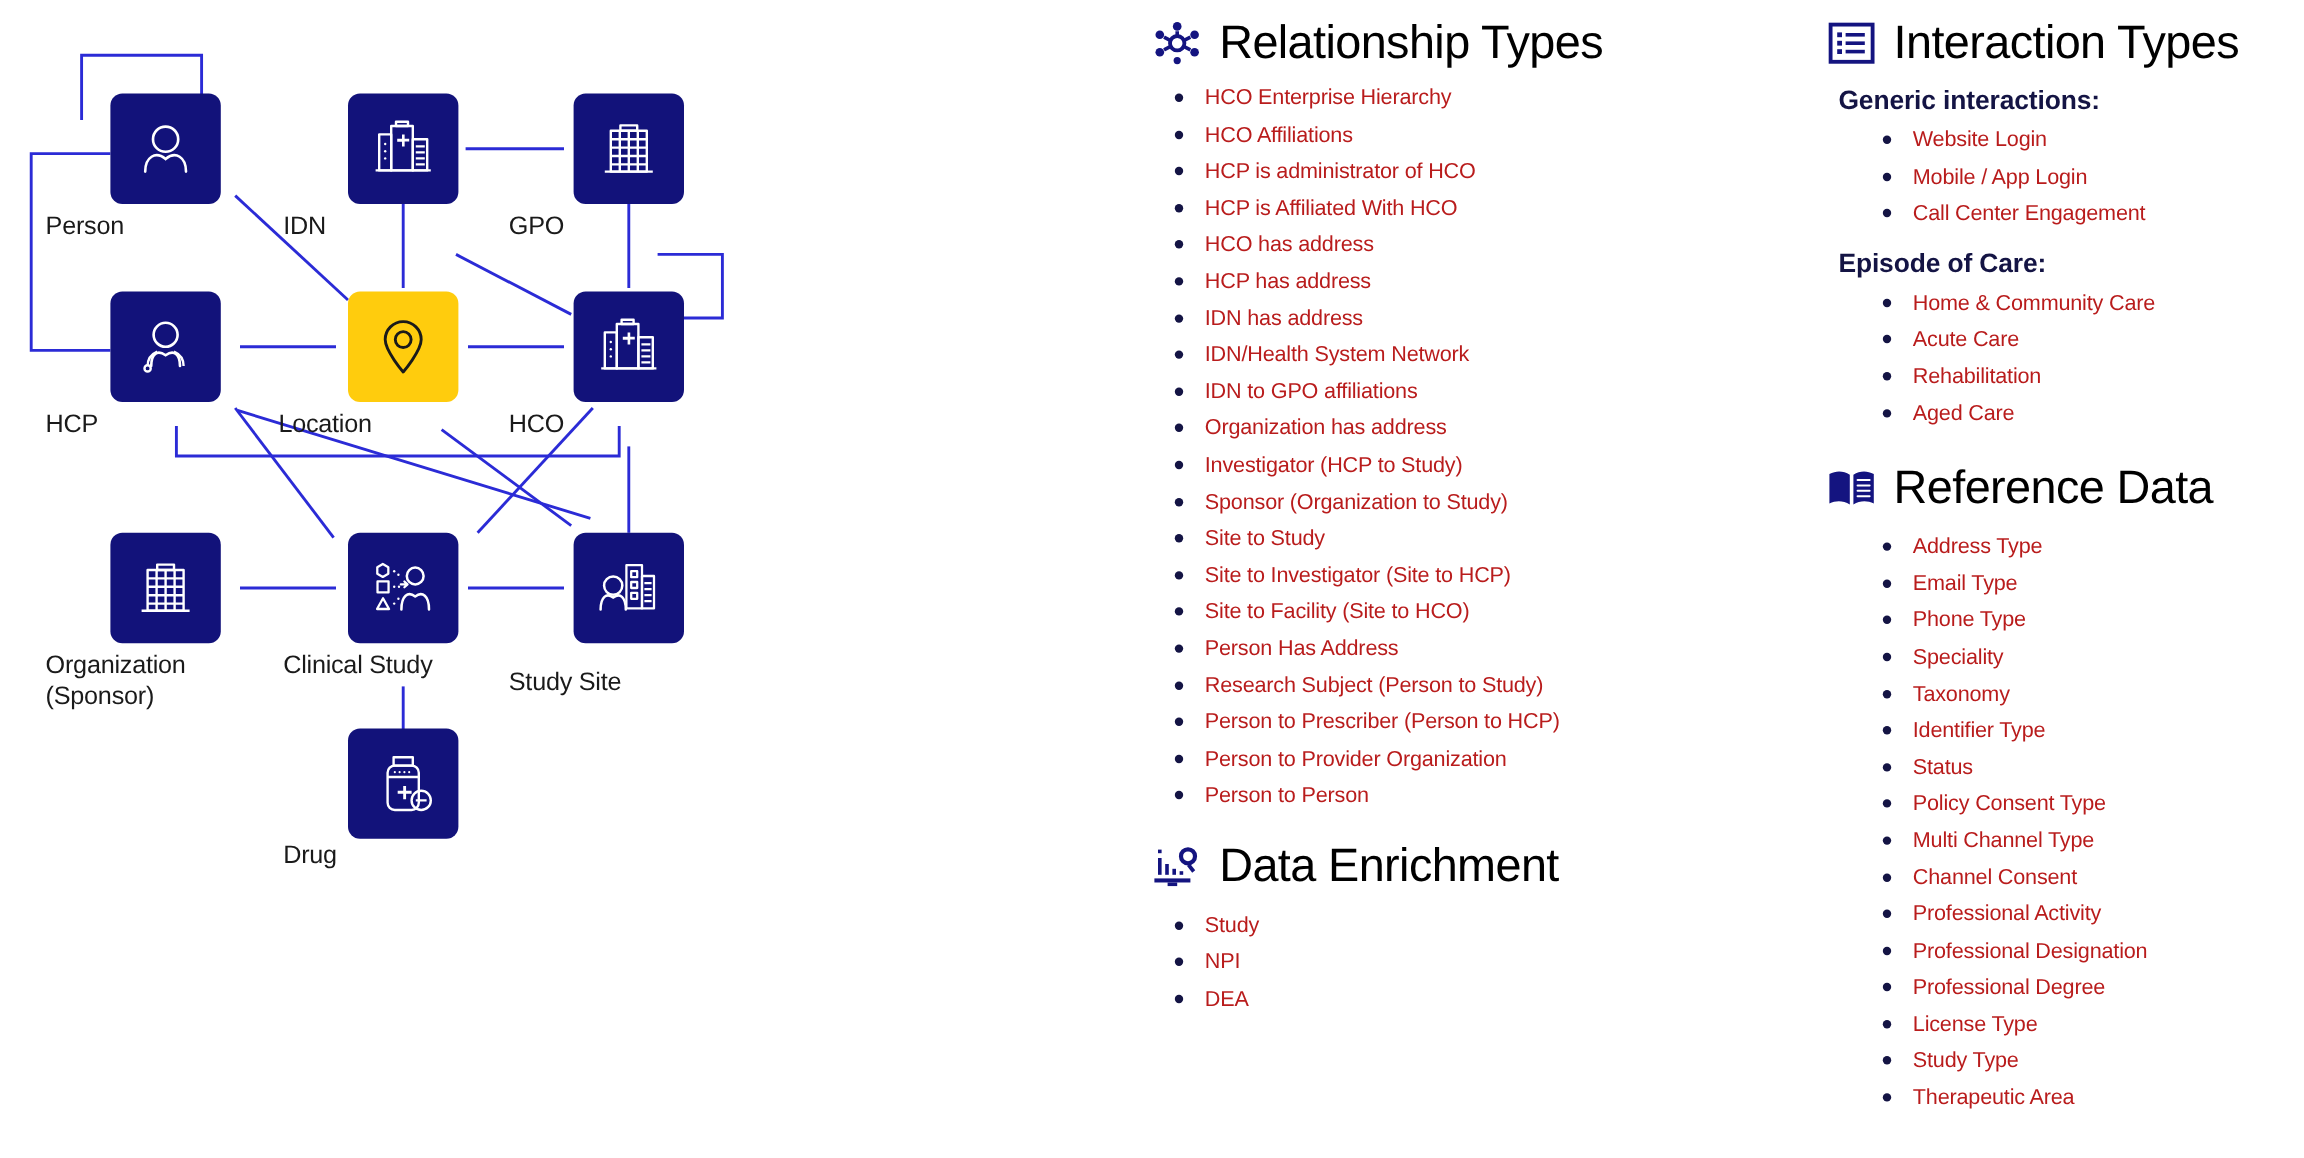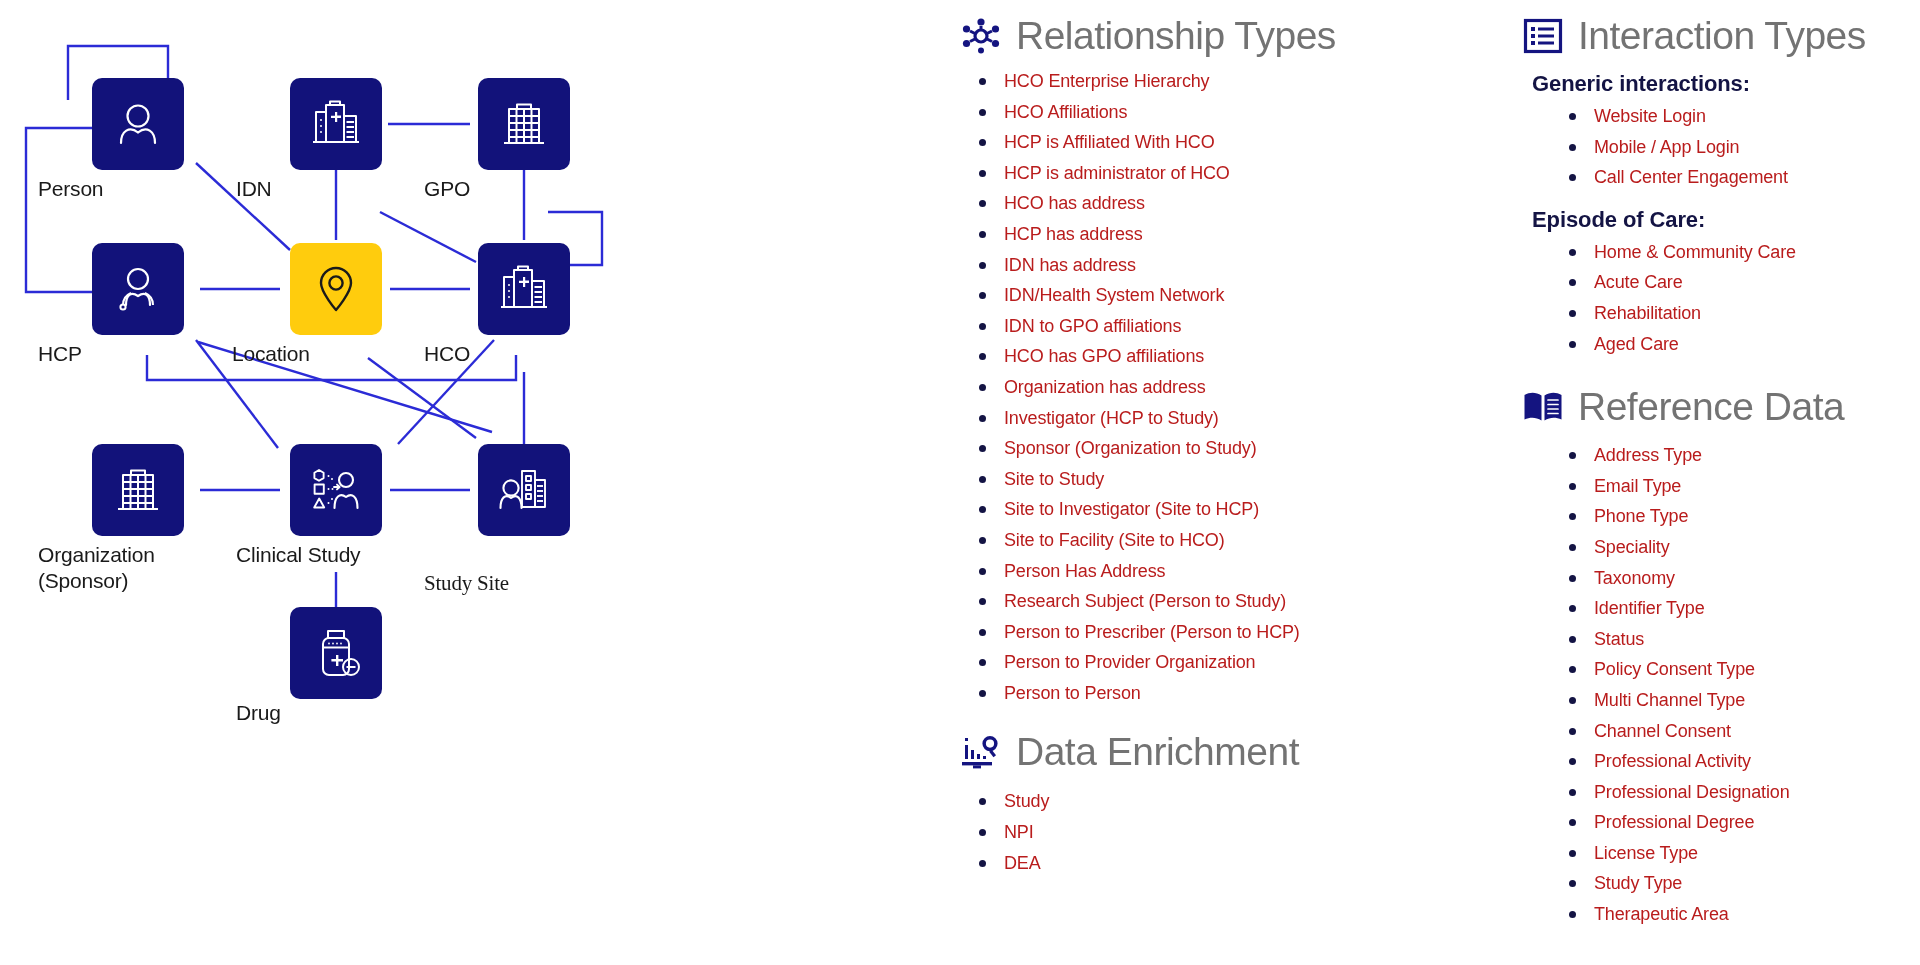--- a/index.html
+++ b/index.html
@@ -73,21 +73,21 @@
     flex: 0 0 auto;
     width: 42px;
     height: 42px;
     display: flex;
     align-items: center;
     justify-content: center;
   }
   .section-head .head-title {
     font-size: 39px;
     line-height: 44px;
-    color: #737373;
+    color: #000000;
     font-weight: 400;
     letter-spacing: -0.5px;
     white-space: nowrap;
   }
 
   ul.bullets {
     list-style: none;
     margin: 0;
     padding: 0;
   }
@@ -309,21 +309,21 @@
         <line x1="40" y1="33" x2="46" y2="33"></line>
         <line x1="40" y1="38" x2="46" y2="38"></line>
         <rect x="29" y="13" width="5" height="5"></rect>
         <rect x="29" y="22" width="5" height="5"></rect>
         <rect x="29" y="31" width="5" height="5"></rect>
         <circle cx="14" cy="25" r="7.6" stroke-width="2.1"></circle>
         <path d="M3.5 45 C3.5 34.5 8.5 30.5 14 35 C19.5 30.5 24.5 34.5 24.5 45" stroke-width="2.1" stroke-linecap="round"></path>
       </g>
     </svg>
   </div>
-  <div class="node-label" style="left:424px; top:570px;font-family:Liberation Serif, serif;">Study Site</div>
+  <div class="node-label" style="left:424px; top:556px;">Study Site</div>
 
   <div class="node" style="left:290px; top:607px;">
     <svg width="52" height="52" viewBox="0 0 52 52">
       <g fill="none" stroke="#fff" stroke-width="2" stroke-linejoin="round">
         <rect x="18" y="4" width="16" height="7"></rect>
         <path d="M13 17 a6 6 0 0 1 6 -6 h14 a6 6 0 0 1 6 6 v25 a6 6 0 0 1 -6 6 h-14 a6 6 0 0 1 -6 -6 Z"></path>
         <line x1="13" y1="20.5" x2="39" y2="20.5"></line>
         <path d="M26 28 h2.4 v4 H33 v2.4 h-4.6 V39 H26 v-4.6 H21.4 V32 H26 Z" fill="#fff" stroke="none"></path>
         <circle cx="41" cy="40" r="8" stroke-width="2"></circle>
         <line x1="36.5" y1="40" x2="45.5" y2="40"></line>
@@ -361,28 +361,27 @@
           <line x1="31" y1="25.5" x2="25" y2="22.5"></line>
         </g>
       </svg>
     </span>
     <span class="head-title">Relationship Types</span>
   </div>
 
   <ul class="bullets" style="margin-top:8px; padding-left:8px;">
     <li>HCO Enterprise Hierarchy</li>
     <li>HCO Affiliations</li>
+    <li>HCP is administrator of HCO</li>
     <li>HCP is Affiliated With HCO</li>
-    <li>HCP is administrator of HCO</li>
     <li>HCO has address</li>
     <li>HCP has address</li>
     <li>IDN has address</li>
     <li>IDN/Health System Network</li>
     <li>IDN to GPO affiliations</li>
-    <li>HCO has GPO affiliations</li>
     <li>Organization has address</li>
     <li>Investigator (HCP to Study)</li>
     <li>Sponsor (Organization  to Study)</li>
     <li>Site to Study</li>
     <li>Site to Investigator (Site to HCP)</li>
     <li>Site to Facility (Site to HCO)</li>
     <li>Person Has Address</li>
     <li>Research Subject (Person to Study)</li>
     <li>Person to Prescriber (Person to HCP)</li>
     <li>Person to Provider Organization</li>

